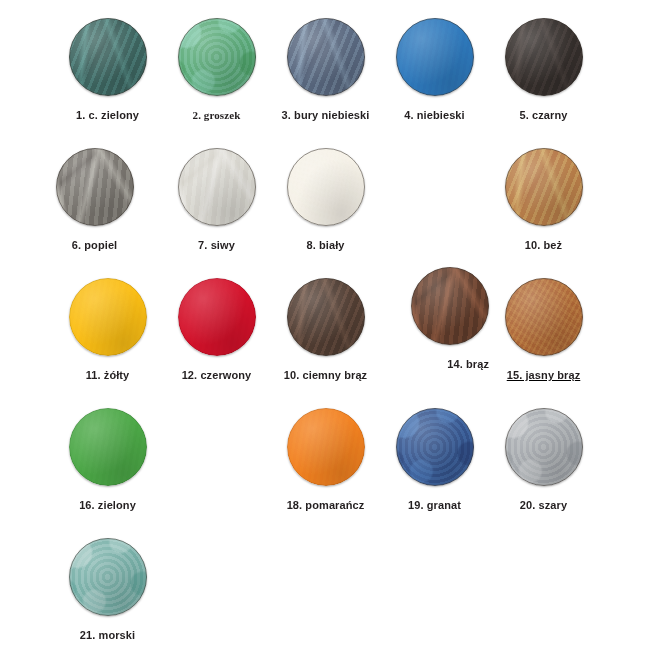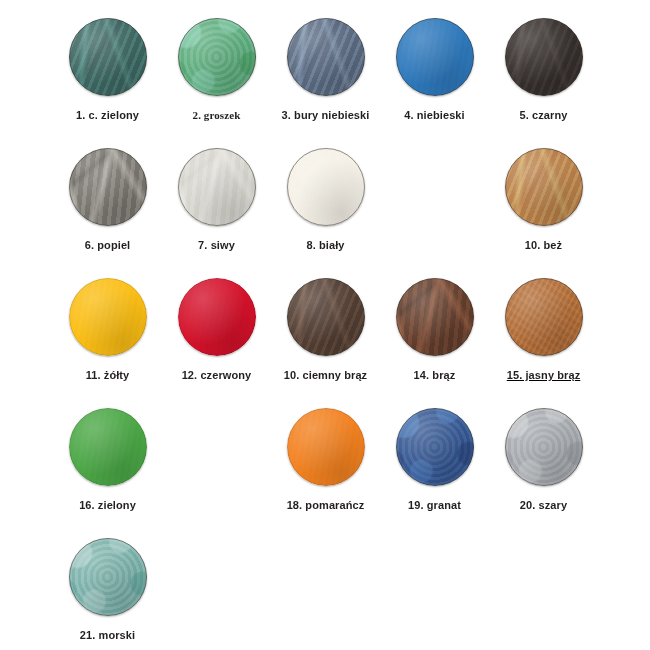--- a/index.html
+++ b/index.html
@@ -193,21 +193,21 @@
       <div class="swatch-disc-wrap">
         <div class="swatch-disc grain-wrinkle" title="czarny">
           <div class="disc-base" style="background: rgb(58, 51, 48);"></div>
           <div class="disc-grain"></div>
           <div class="disc-sheen"></div>
         </div>
         <div class="disc-outline"></div>
       </div>
       <div class="swatch-label">5. czarny</div>
     </div>
-    <div class="swatch-cell" style="left: 53px; top: 148px; justify-content: space-between;">
+    <div class="swatch-cell" style="left: 40px; top: 148px; justify-content: space-between;">
       <div class="swatch-disc-wrap">
         <div class="swatch-disc grain-veined" title="popiel">
           <div class="disc-base" style="background: rgb(132, 128, 122);"></div>
           <div class="disc-grain"></div>
           <div class="disc-sheen"></div>
         </div>
         <div class="disc-outline"></div>
       </div>
       <div class="swatch-label">6. popiel</div>
     </div>
@@ -270,21 +270,21 @@
       <div class="swatch-disc-wrap">
         <div class="swatch-disc grain-wrinkle" title="ciemny brąz">
           <div class="disc-base" style="background: rgb(90, 68, 56);"></div>
           <div class="disc-grain"></div>
           <div class="disc-sheen"></div>
         </div>
         <div class="disc-outline"></div>
       </div>
       <div class="swatch-label">10. ciemny brąz</div>
     </div>
-    <div class="swatch-cell" style="left: 380px; top: 278px;">
+    <div class="swatch-cell" style="left: 380px; top: 267px; align-items: flex-end;">
       <div class="swatch-disc-wrap">
         <div class="swatch-disc grain-veined" title="brąz">
           <div class="disc-base" style="background: rgb(107, 67, 48);"></div>
           <div class="disc-grain"></div>
           <div class="disc-sheen"></div>
         </div>
         <div class="disc-outline"></div>
       </div>
       <div class="swatch-label">14. brąz</div>
     </div>

